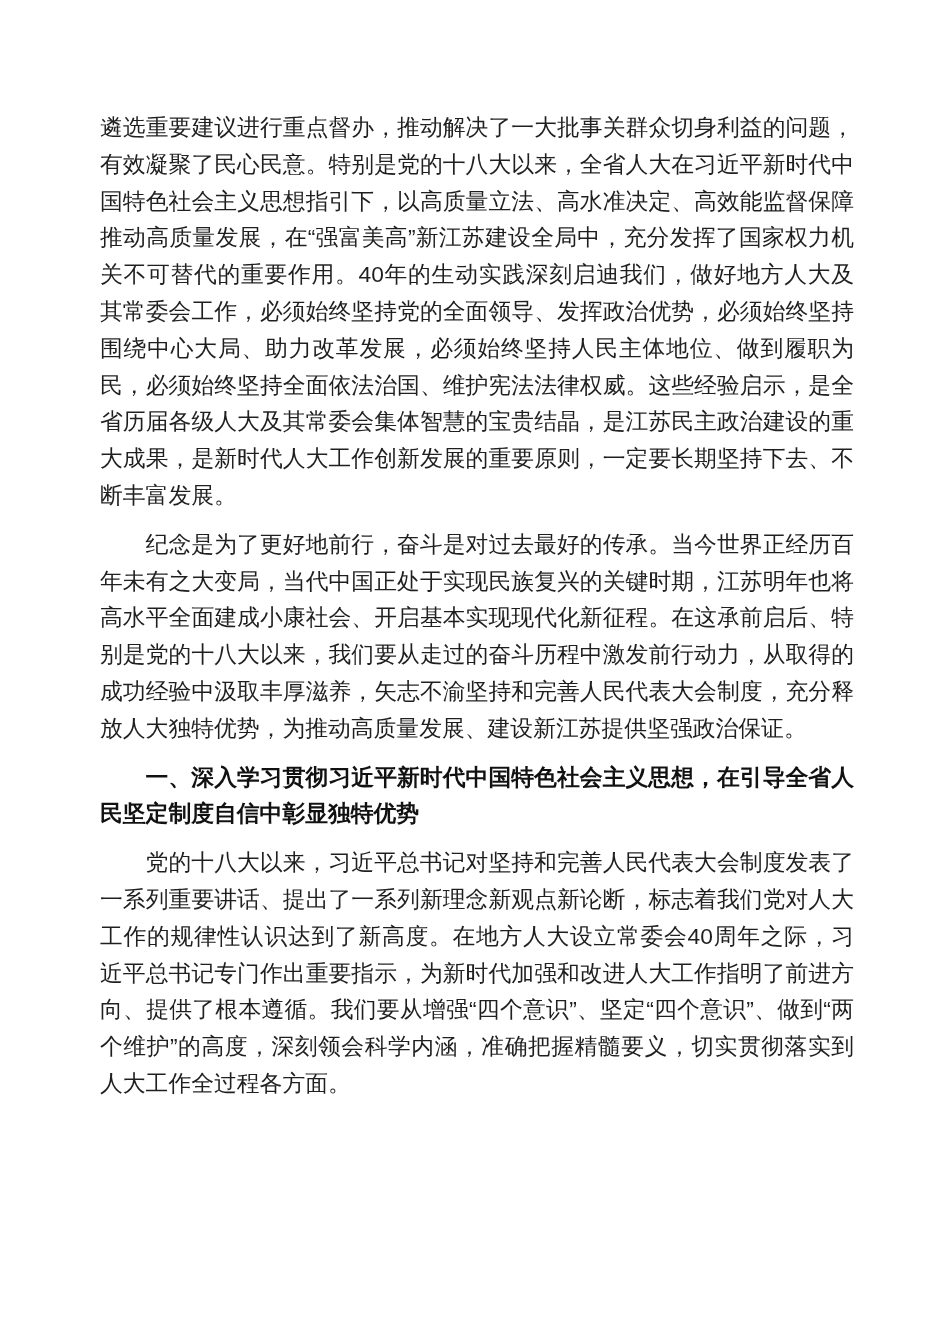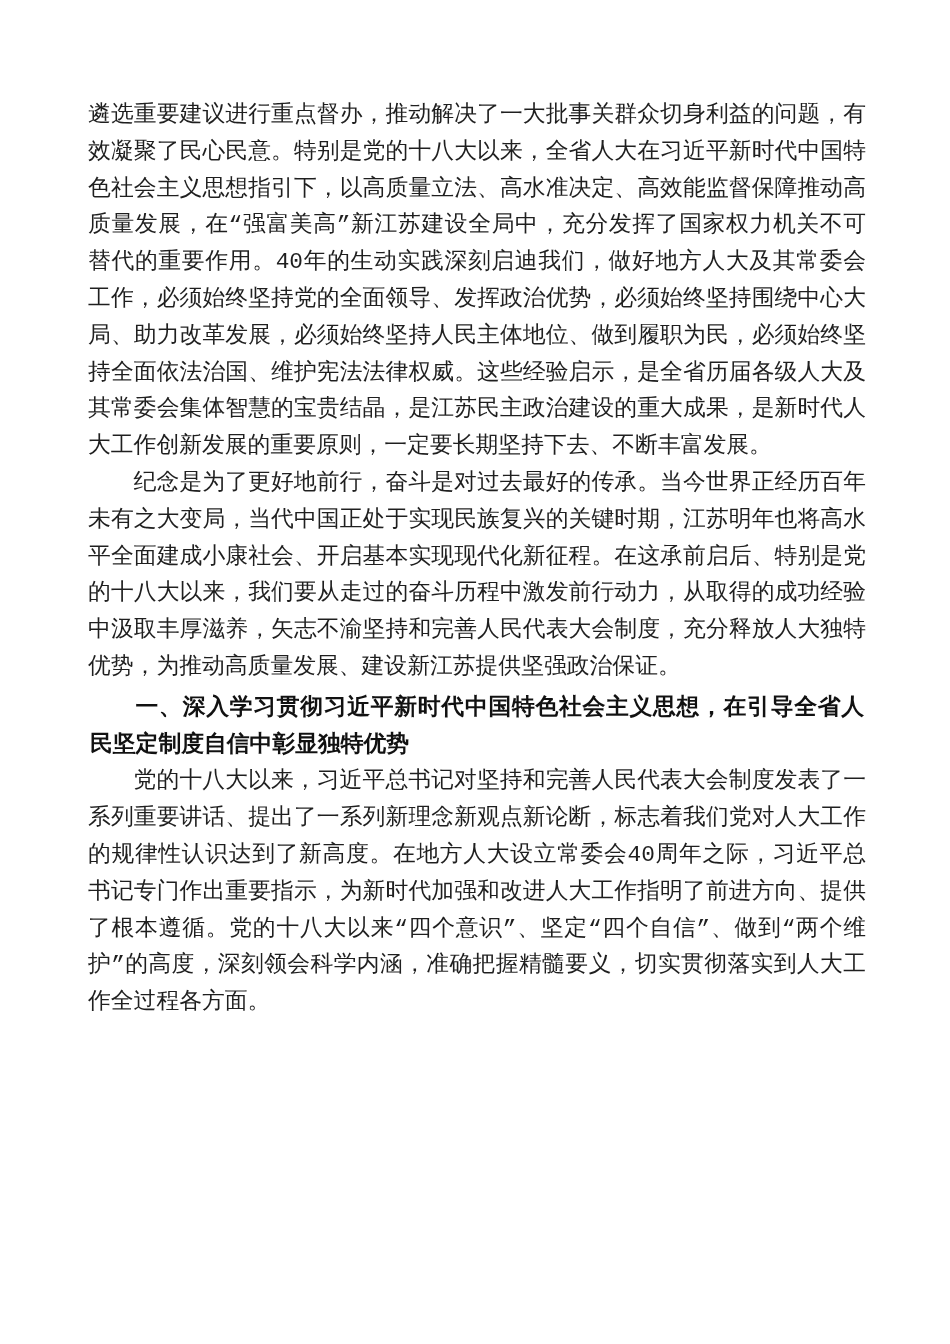--- a/index.html
+++ b/index.html
@@ -20,46 +20,46 @@
     background: #ffffff;
   }
   .content {
     position: absolute;
     left: 88px;
     top: 97px;
     width: 778px;
     color: #1f1f1f;
   }
   .para {
-    margin: 0;
+    margin: 12px;
     font-size: 22.8px;
     line-height: 36.8px;
     text-align: justify;
     text-indent: 2em;
     letter-spacing: 0;
-    font-family: Liberation Mono, monospace;
+    font-family: Liberation Sans, sans-serif;
     font-weight: normal;
   }
   .para.continuation {
     text-indent: 0;
   }
   .heading {
-    margin: 2px;
+    margin: 12px;
     font-size: 22.8px;
     line-height: 36.8px;
     text-align: justify;
     text-indent: 2em;
     font-weight: bold;
     color: #111111;
     font-family: "Liberation Sans", "DejaVu Sans", sans-serif;
   }
 </style>
 </head>
 <body>
 
 <div class="page">
   <div class="content">
     <p class="para continuation">遴选重要建议进行重点督办，推动解决了一大批事关群众切身利益的问题，有效凝聚了民心民意。特别是党的十八大以来，全省人大在习近平新时代中国特色社会主义思想指引下，以高质量立法、高水准决定、高效能监督保障推动高质量发展，在“强富美高”新江苏建设全局中，充分发挥了国家权力机关不可替代的重要作用。40年的生动实践深刻启迪我们，做好地方人大及其常委会工作，必须始终坚持党的全面领导、发挥政治优势，必须始终坚持围绕中心大局、助力改革发展，必须始终坚持人民主体地位、做到履职为民，必须始终坚持全面依法治国、维护宪法法律权威。这些经验启示，是全省历届各级人大及其常委会集体智慧的宝贵结晶，是江苏民主政治建设的重大成果，是新时代人大工作创新发展的重要原则，一定要长期坚持下去、不断丰富发展。</p>
     <p class="para">纪念是为了更好地前行，奋斗是对过去最好的传承。当今世界正经历百年未有之大变局，当代中国正处于实现民族复兴的关键时期，江苏明年也将高水平全面建成小康社会、开启基本实现现代化新征程。在这承前启后、特别是党的十八大以来，我们要从走过的奋斗历程中激发前行动力，从取得的成功经验中汲取丰厚滋养，矢志不渝坚持和完善人民代表大会制度，充分释放人大独特优势，为推动高质量发展、建设新江苏提供坚强政治保证。</p>
     <h2 class="heading">一、深入学习贯彻习近平新时代中国特色社会主义思想，在引导全省人民坚定制度自信中彰显独特优势</h2>
-    <p class="para">党的十八大以来，习近平总书记对坚持和完善人民代表大会制度发表了一系列重要讲话、提出了一系列新理念新观点新论断，标志着我们党对人大工作的规律性认识达到了新高度。在地方人大设立常委会40周年之际，习近平总书记专门作出重要指示，为新时代加强和改进人大工作指明了前进方向、提供了根本遵循。党的十八大以来“四个意识”、坚定“四个自信”、做到“两个维护”的高度，深刻领会科学内涵，准确把握精髓要义，切实贯彻落实到人大工作全过程各方面。</p>
+    <p class="para">党的十八大以来，习近平总书记对坚持和完善人民代表大会制度发表了一系列重要讲话、提出了一系列新理念新观点新论断，标志着我们党对人大工作的规律性认识达到了新高度。在地方人大设立常委会40周年之际，习近平总书记专门作出重要指示，为新时代加强和改进人大工作指明了前进方向、提供了根本遵循。我们要从增强“四个意识”、坚定“四个意识”、做到“两个维护”的高度，深刻领会科学内涵，准确把握精髓要义，切实贯彻落实到人大工作全过程各方面。</p>
   </div>
 </div>
 
 </body></html>

